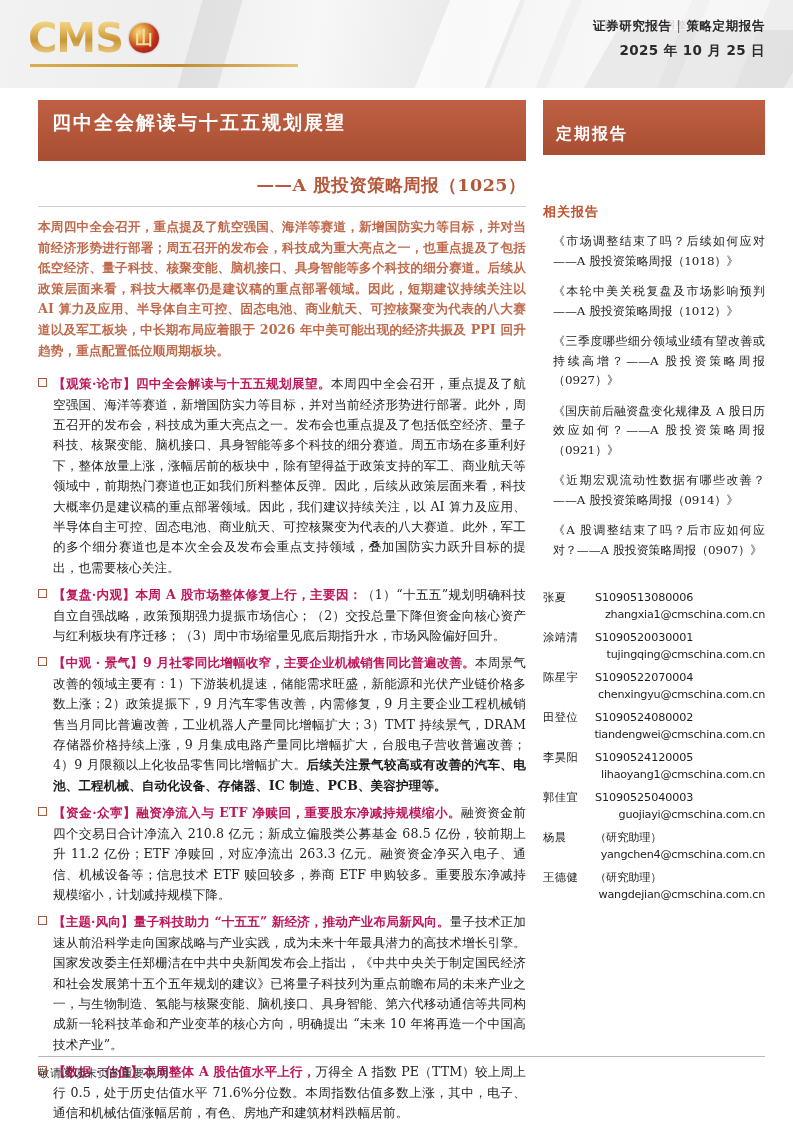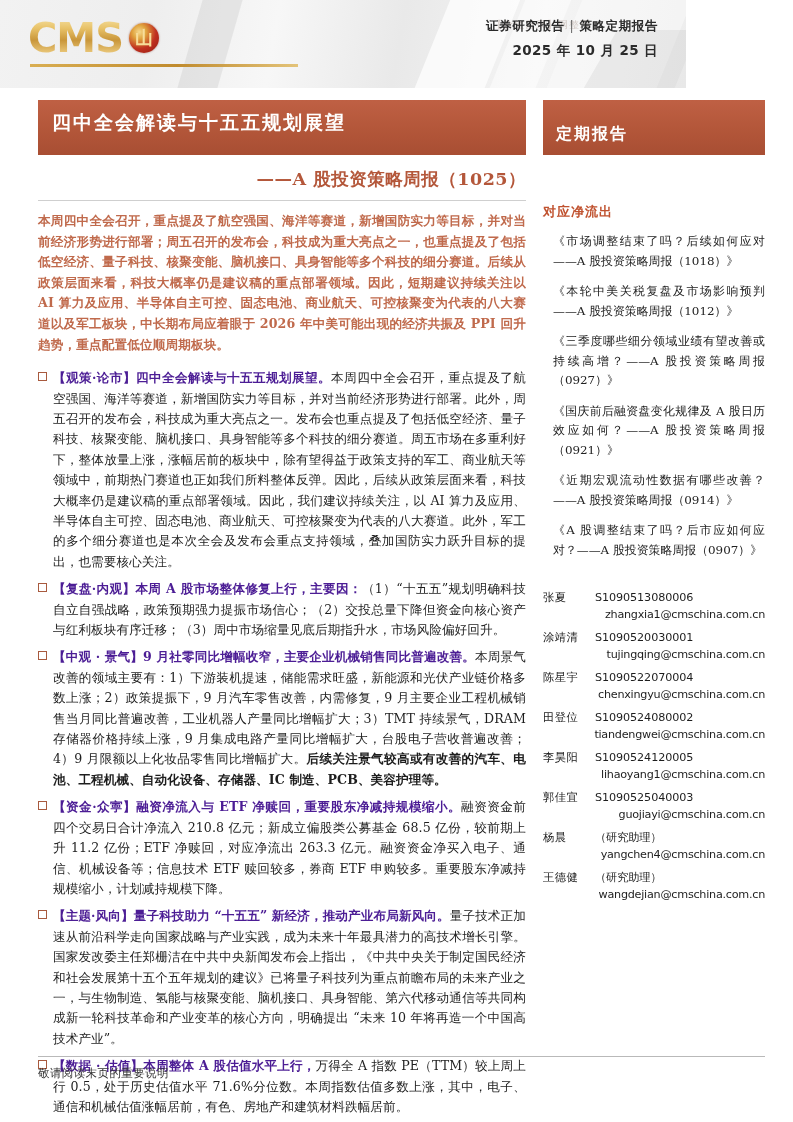--- a/index.html
+++ b/index.html
@@ -6,21 +6,21 @@
   body{
     width:793px;height:1122px;
     background:#ffffff;
     font-family:"DejaVu Sans","Liberation Sans",sans-serif;
     position:relative;overflow:hidden;
     -webkit-font-smoothing:antialiased;
   }
 
   
   .header{
-    position:absolute;left:0;top:0;width:686px;height:88px;
+    position:absolute;left:0;top:0;width:793px;height:88px;
     background:linear-gradient(100deg,#f2f2f2 0%,#eeeeee 22%,#f7f7f7 40%,#e9e9e9 58%,#f4f4f4 78%,#ededed 100%);
     overflow:hidden;
   }
   .hdr-arrow{position:absolute;background:rgba(255,255,255,.72);transform:skewX(-22deg);}
   .hdr-a1{left:430px;top:-30px;width:70px;height:160px;}
   .hdr-a2{left:505px;top:-40px;width:46px;height:180px;background:rgba(255,255,255,.5);}
   .hdr-a3{left:560px;top:-20px;width:110px;height:150px;background:rgba(255,255,255,.38);}
   .hdr-a4{left:690px;top:-35px;width:60px;height:170px;background:rgba(255,255,255,.45);}
   .hdr-dark{position:absolute;left:190px;top:0;width:40px;height:88px;background:rgba(150,150,150,.16);transform:skewX(-16deg);}
   .hdr-dark2{position:absolute;left:600px;top:30px;width:200px;height:60px;background:rgba(140,140,140,.12);transform:skewX(-30deg);}
@@ -60,21 +60,21 @@
   .hdr-watermark{
     position:absolute;right:95px;top:18px;font-size:10px;color:rgba(170,150,140,.45);letter-spacing:1px;white-space:nowrap;
   }
 
   
   .left-col{position:absolute;left:38px;top:100px;width:488px;}
 
   .title-bar{
     background:linear-gradient(180deg,#bf6044 0%,#b4573a 50%,#a84e33 100%);
     color:#ffffff;font-size:19px;font-weight:bold;
-    padding:10px 14px 19px 14px;letter-spacing:2px;
+    padding:10px 14px 25px 14px;letter-spacing:2px;
     font-family:"DejaVu Serif","Liberation Serif",serif;
   }
   .subtitle{
     text-align:right;color:#b4573a;font-size:17.5px;font-weight:bold;
     margin-top:12px;letter-spacing:.5px;
     font-family:"DejaVu Serif","Liberation Serif",serif;
   }
   .subtitle-rule{height:1px;background:#cfcfcf;margin-top:9px;}
 
   .summary{
@@ -86,21 +86,21 @@
   .body-block{margin-top:13px;}
   .para{
     position:relative;padding-left:15px;margin-bottom:7px;
     font-size:12.6px;line-height:20.4px;color:#1d1d1d;text-align:justify;
     font-family:"DejaVu Serif","Liberation Serif",serif;letter-spacing:.1px;
   }
   .para .bullet{
     position:absolute;left:0;top:4px;width:7px;height:7px;
     border:1.3px solid #a85a3e;background:#fff;
   }
-  .hl{color:#4c1d95;font-weight:bold;}
+  .hl{color:#be185d;font-weight:bold;}
   .hl-dark{color:#1d1d1d;font-weight:bold;}
   .risk{
     margin-top:9px;color:#c0472a;font-size:12.8px;font-weight:bold;letter-spacing:.2px;
     font-family:"DejaVu Serif","Liberation Serif",serif;
   }
 
   
   .right-col{position:absolute;left:543px;top:100px;width:222px;}
   .rpt-type{
     background:linear-gradient(180deg,#bf6044 0%,#b4573a 50%,#a84e33 100%);
@@ -199,21 +199,21 @@
     </div>
 
   </div>
 
   <div class="risk">风险提示：经济数据不及预期，政策理解不全面，海外政策超预期收紧</div>
 </div>
 
 <div class="right-col">
   <div class="rpt-type">定期报告</div>
 
-  <div class="rel-head">对应净流出</div>
+  <div class="rel-head">相关报告</div>
 
   <div class="rel-item">《市场调整结束了吗？后续如何应对——A 股投资策略周报（1018）》</div>
   <div class="rel-item">《本轮中美关税复盘及市场影响预判——A 股投资策略周报（1012）》</div>
   <div class="rel-item">《三季度哪些细分领域业绩有望改善或持续高增？——A 股投资策略周报（0927）》</div>
   <div class="rel-item">《国庆前后融资盘变化规律及 A 股日历效应如何？——A 股投资策略周报（0921）》</div>
   <div class="rel-item">《近期宏观流动性数据有哪些改善？——A 股投资策略周报（0914）》</div>
   <div class="rel-item">《A 股调整结束了吗？后市应如何应对？——A 股投资策略周报（0907）》</div>
 
   <div class="analysts">
 

